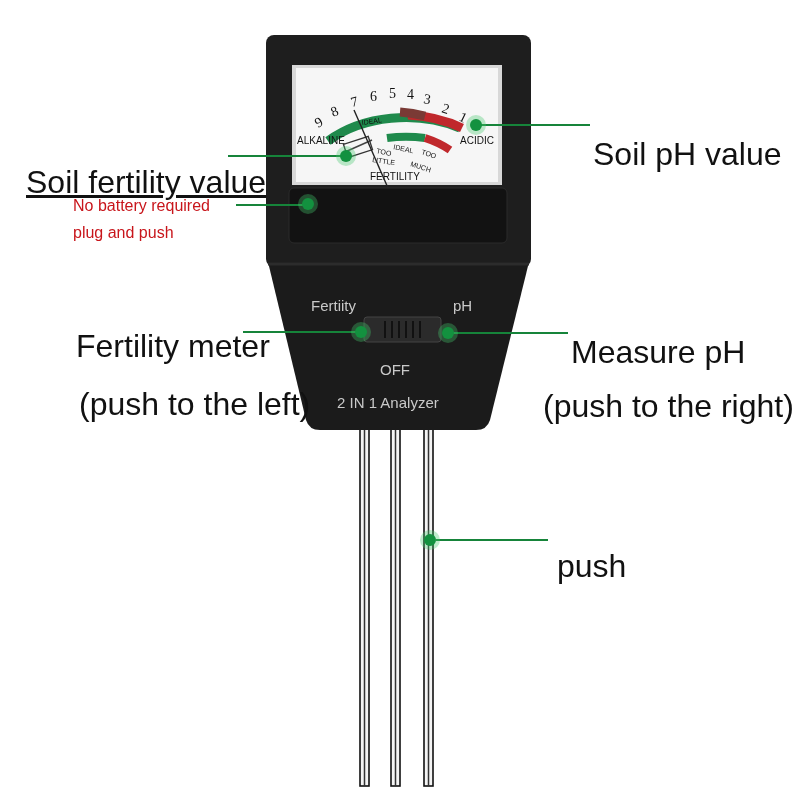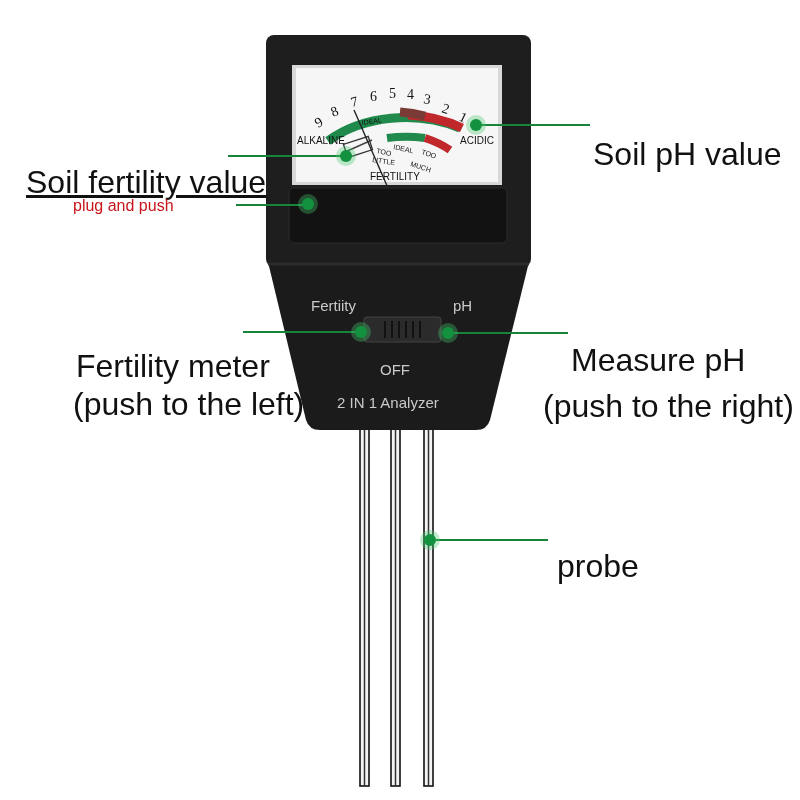--- a/index.html
+++ b/index.html
@@ -96,30 +96,31 @@
 
 <div class="abs label-black" style="left:26px; top:140px;text-decoration:underline;">Soil fertility value</div>
 <div class="leader" style="left:228px; top:155px; width:118px;"></div>
 <div class="dot" style="left:340px; top:150px;"></div>
 
 <div class="abs label-black" style="left:593px; top:112px;">Soil pH value</div>
 <div class="leader" style="left:478px; top:124px; width:112px;"></div>
 <div class="dot" style="left:470px; top:119px;"></div>
 
 <div class="abs" style="left:73px; top:192px;">
+  <div class="label-red">No battery required</div>
   <div class="label-red">plug and push</div>
 </div>
 <div class="leader" style="left:236px; top:204px; width:70px;"></div>
 <div class="dot" style="left:302px; top:198px;"></div>
 
-<div class="abs label-black" style="left:76px; top:324px;">Fertility meter</div>
-<div class="abs label-black" style="left:73px; top:362px;">(push to the left)</div>
+<div class="abs label-black" style="left:76px; top:304px;">Fertility meter</div>
+<div class="abs label-black" style="left:79px; top:362px;">(push to the left)</div>
 <div class="leader" style="left:243px; top:331px; width:117px;"></div>
 <div class="dot" style="left:355px; top:326px;"></div>
 
-<div class="abs label-black" style="left:571px; top:318px;">Measure pH</div>
+<div class="abs label-black" style="left:571px; top:310px;">Measure pH</div>
 <div class="abs label-black" style="left:543px; top:364px;">(push to the right)</div>
 <div class="leader" style="left:450px; top:332px; width:118px;"></div>
 <div class="dot" style="left:442px; top:327px;"></div>
 
-<div class="abs label-black" style="left:557px; top:524px;">probe</div>
+<div class="abs label-black" style="left:557px; top:524px;">push</div>
 <div class="leader" style="left:436px; top:539px; width:112px;"></div>
 <div class="dot" style="left:424px; top:534px;"></div>
 
 </body></html>

